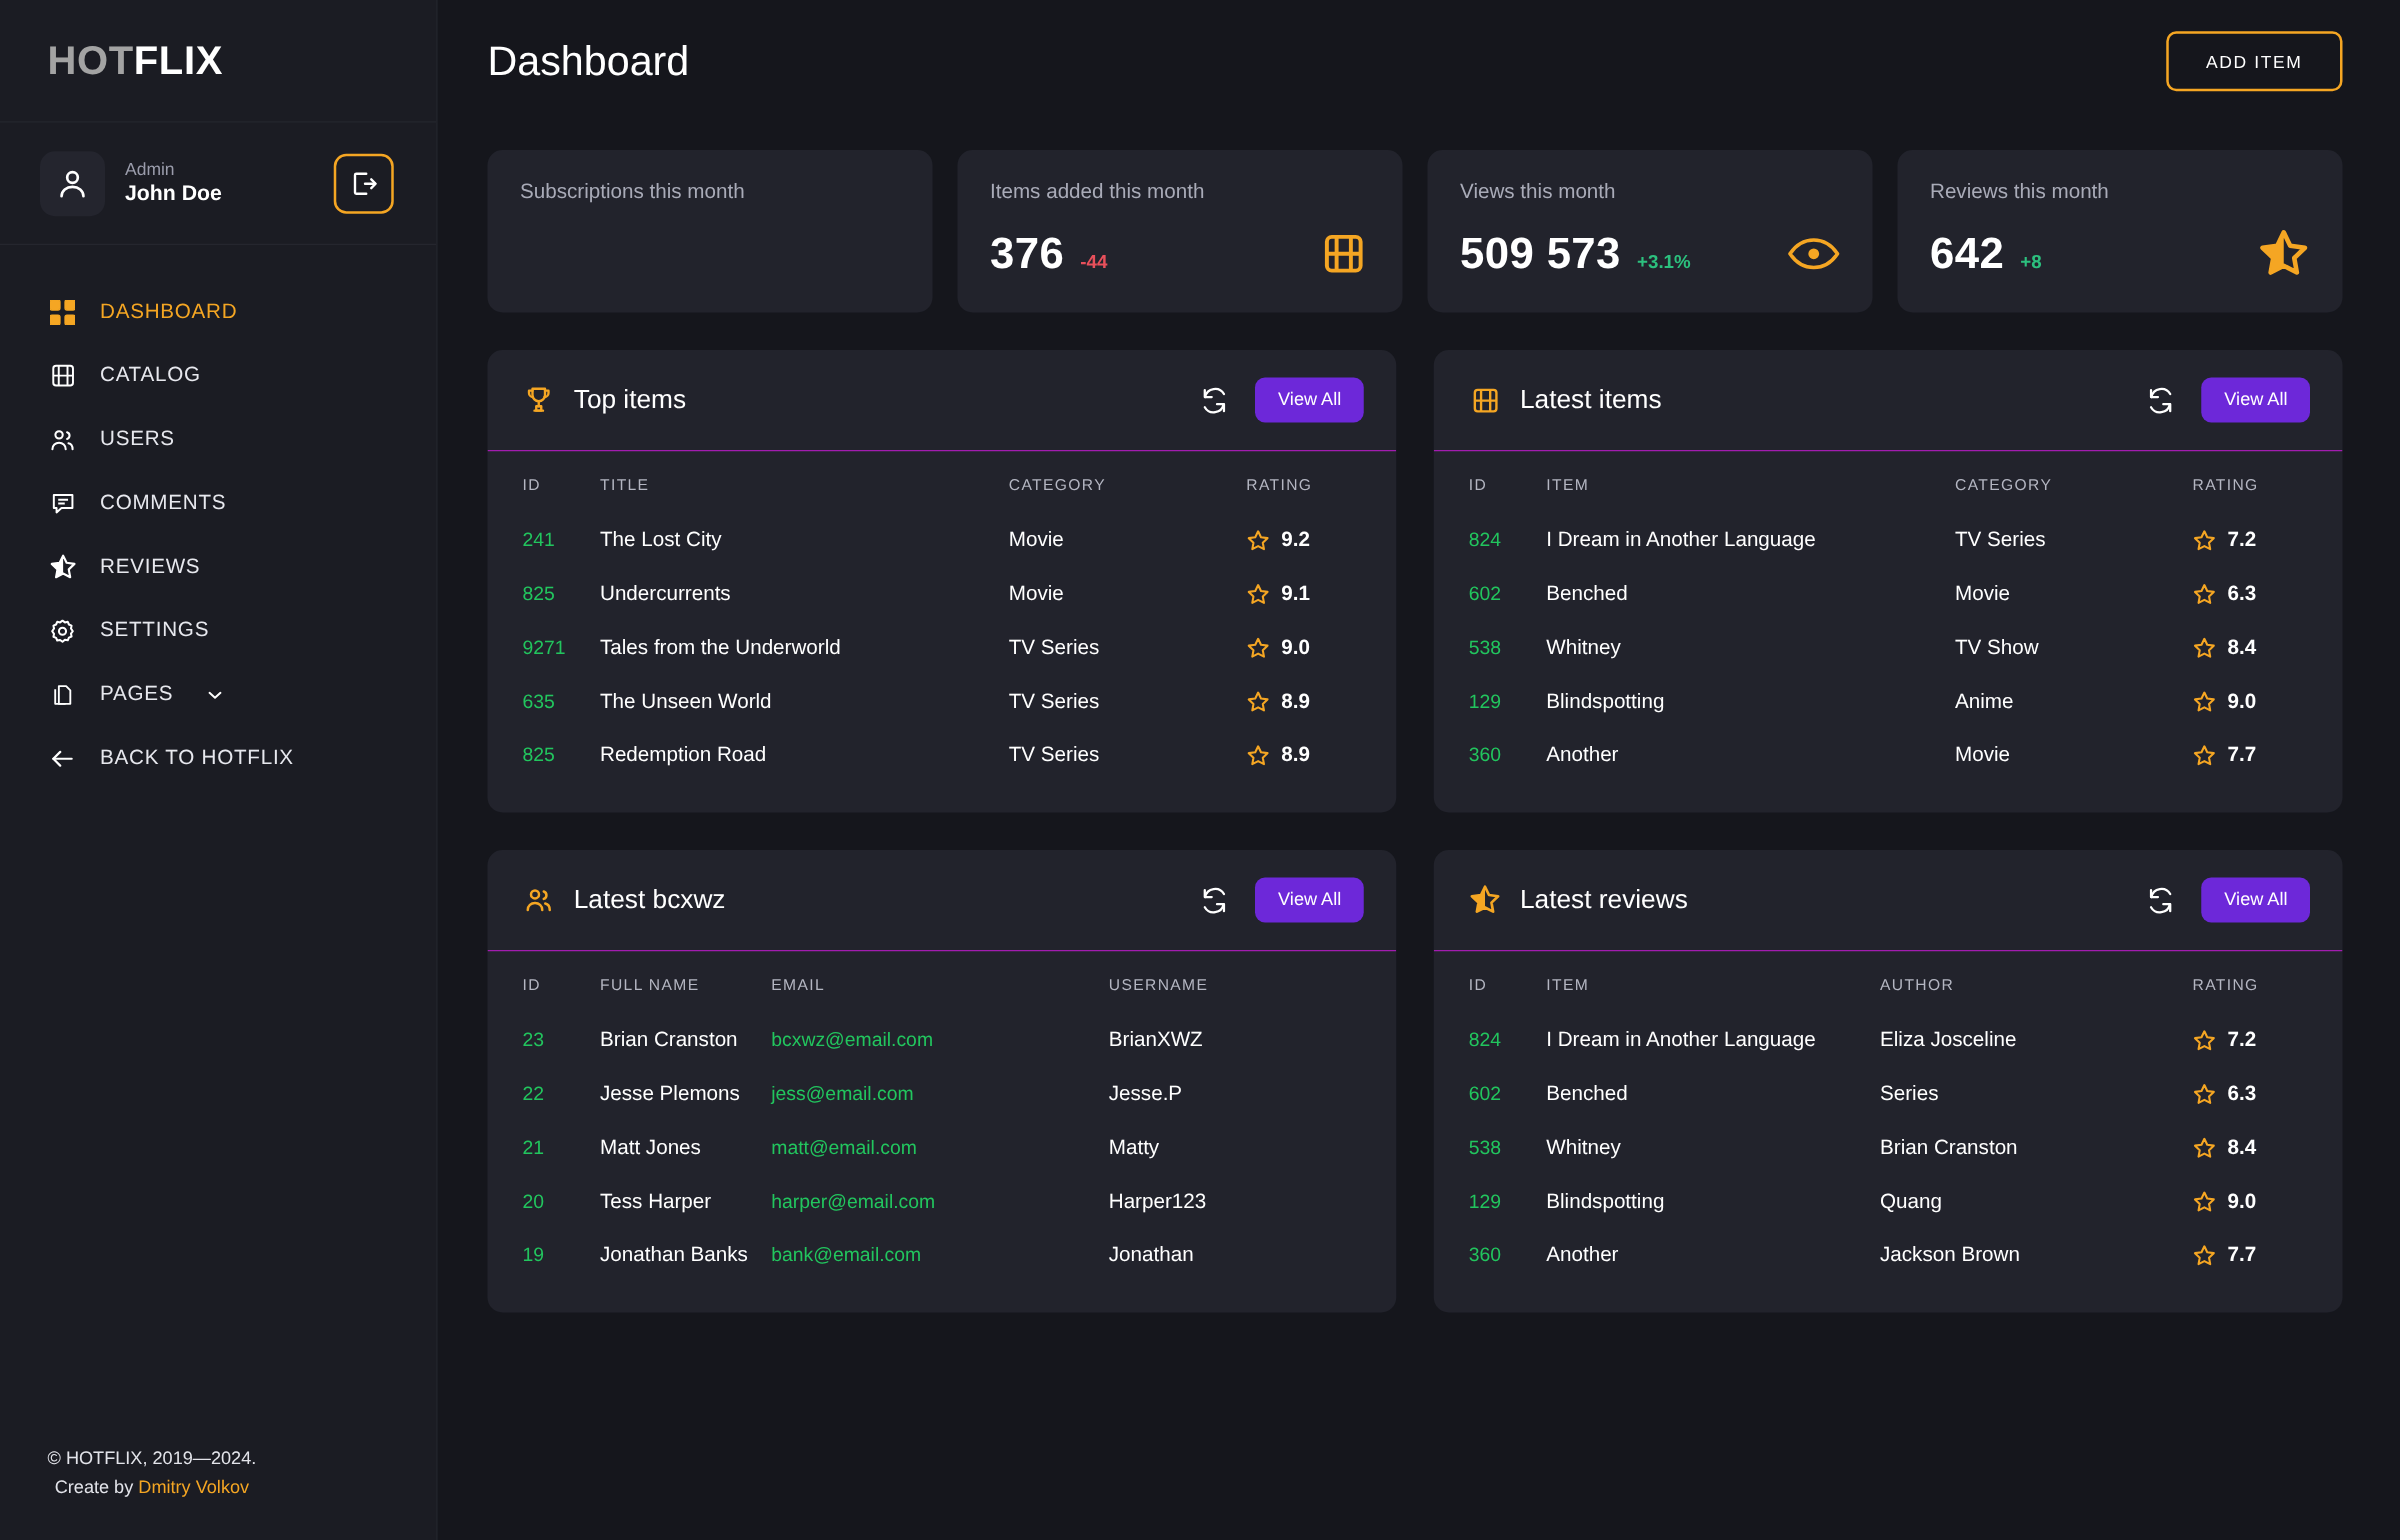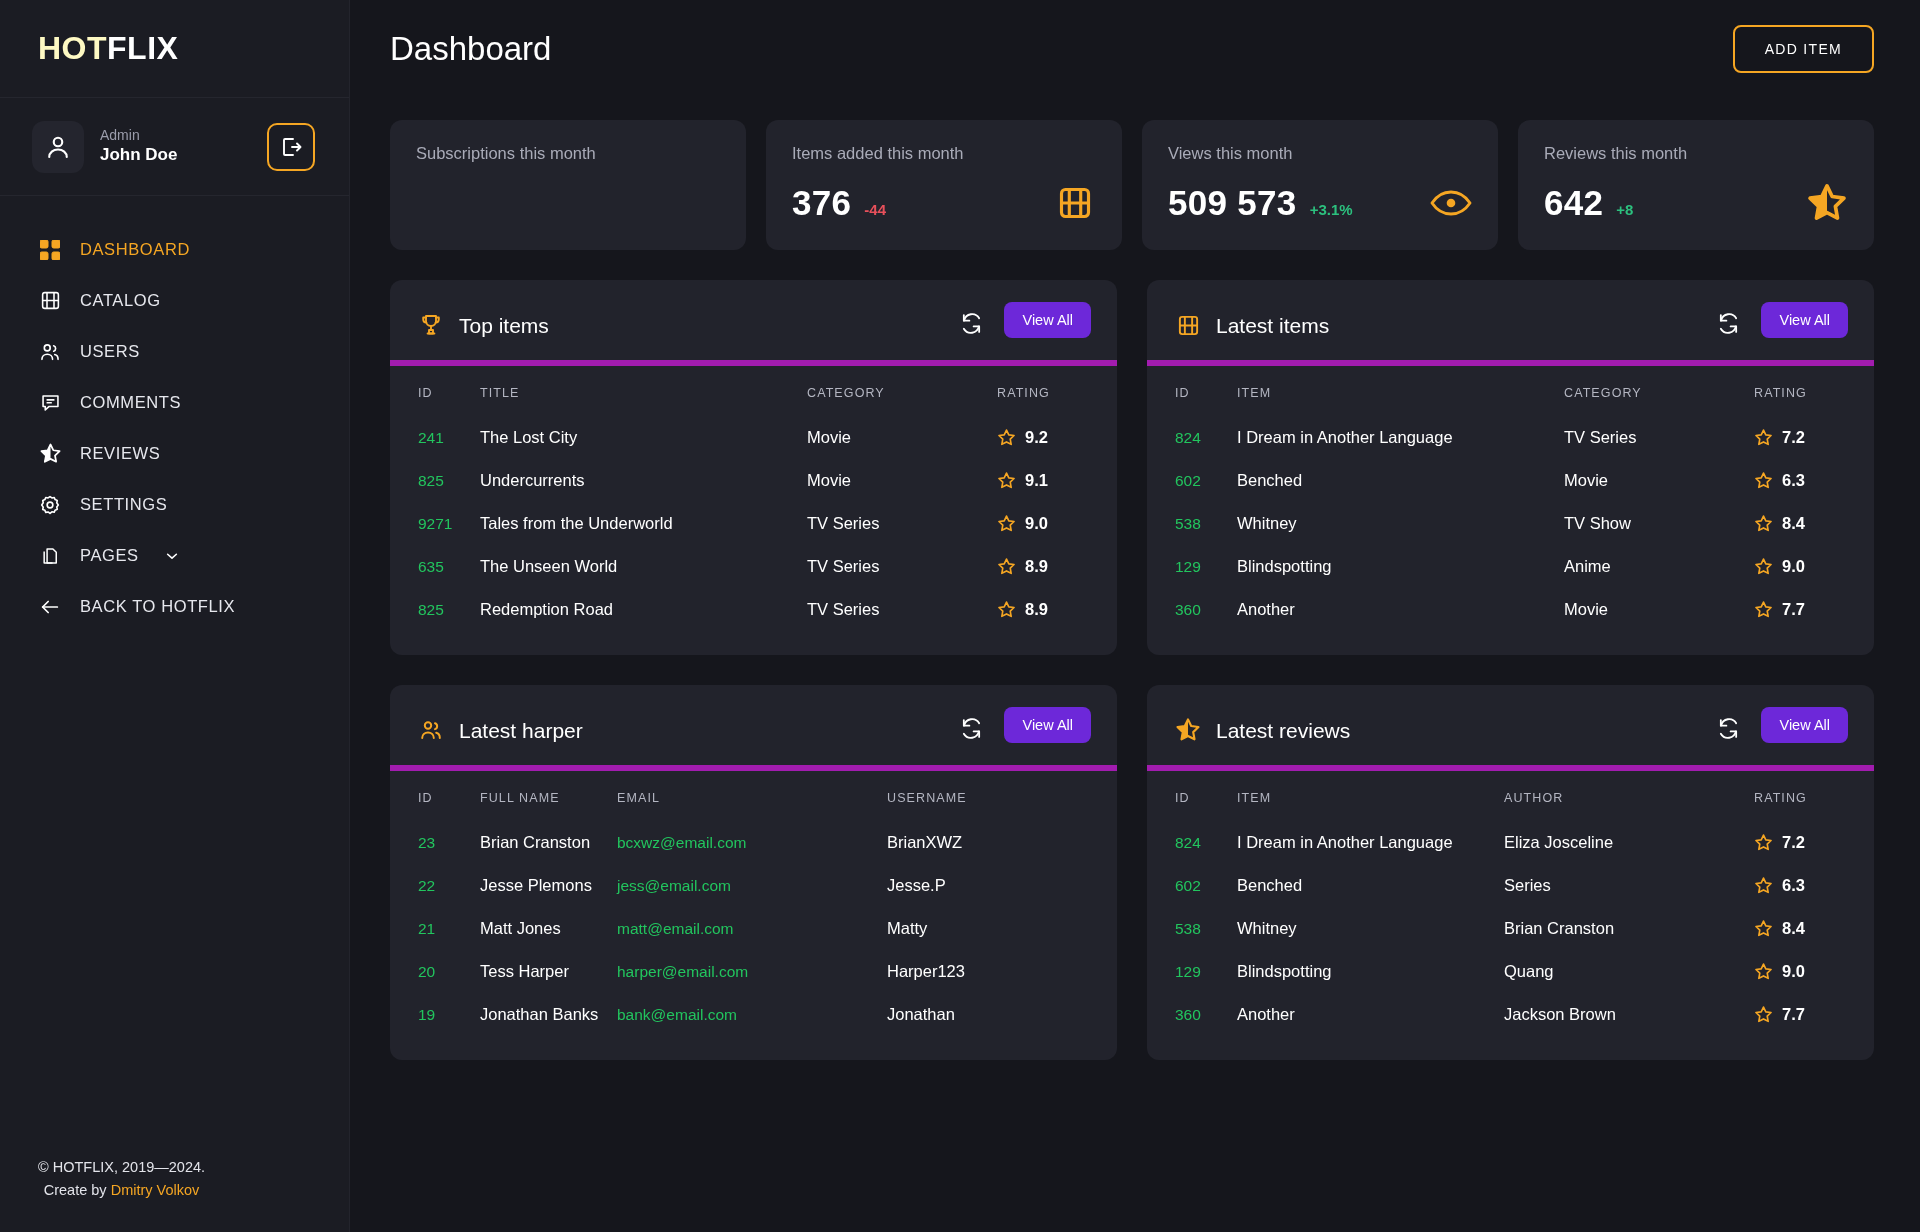--- a/index.html
+++ b/index.html
@@ -18,21 +18,21 @@
     border-right: 1px solid #23242c;
     display: flex; flex-direction: column;
     position: relative;
   }
   .logo-wrap {
     height: 98px; display: flex; align-items: center;
     padding-left: 38px;
     border-bottom: 1px solid #25262e;
   }
   .logo { font-size: 32px; font-weight: 700; letter-spacing: .5px; }
-  .logo .hot { color: #fef9c3; }
+  .logo .hot { color: #a3a3a3; }
   .logo .flix { color: #ffffff; }
 
   .user-row {
     height: 98px; display: flex; align-items: center;
     padding: 0 34px 0 32px; gap: 16px;
     border-bottom: 1px solid #25262e;
   }
   .avatar {
     width: 52px; height: 52px; border-radius: 12px;
     background: #24252e; display: flex; align-items: center; justify-content: center;
@@ -98,22 +98,22 @@
   .stat-delta.up { color: #2cc07e; }
   .stat-delta.down { color: #e8505b; }
   .stat-icon { display: flex; align-items: center; justify-content: center; width: 42px; height: 42px; }
 
   .panels {
     display: grid; grid-template-columns: 1fr 1fr; gap: 30px;
     padding: 30px 46px 0 40px;
   }
   .panel { background: #22232c; border-radius: 12px; overflow: hidden; }
   .panel-head {
-    display: flex; align-items: flex-end; padding: 22px 26px 22px 28px;
-    border-bottom: 6px solid #a21caf;
+    display: flex; align-items: center; padding: 22px 26px 22px 28px;
+    border-bottom: 1px solid #a21caf;
   }
   .panel-head .pico { display: flex; align-items: center; justify-content: center; width: 26px; height: 26px; margin-right: 15px; }
   .panel-title { font-size: 21px; color: #ffffff; flex: 1; }
   .refresh-btn { width: 30px; height: 30px; display: flex; align-items: center; justify-content: center; cursor: pointer; margin-right: 18px; }
   .viewall-btn {
     background: #6d28d9; color: #ffffff; border: none; border-radius: 8px;
     font-size: 14.5px; font-family: inherit; padding: 10px 18px; cursor: pointer;
   }
   table { width: 100%; border-collapse: collapse; table-layout: fixed; }
   thead th {
@@ -546,21 +546,21 @@
       <div class="panel">
         <div class="panel-head">
           <span class="pico">
             <svg width="24" height="24" viewBox="0 0 24 24" fill="none" stroke="#f5a623" stroke-width="2" stroke-linecap="round">
               <circle cx="9" cy="7.5" r="3.2"></circle>
               <path d="M3.2 20c0-3.3 2.6-5.6 5.8-5.6s5.8 2.3 5.8 5.6"></path>
               <path d="M16 5.2a3.1 3.1 0 0 1 0 5.9"></path>
               <path d="M17.2 14.8c2.2.5 3.6 2.5 3.6 5.2"></path>
             </svg>
           </span>
-          <div class="panel-title">Latest harper</div>
+          <div class="panel-title">Latest bcxwz</div>
           <div class="refresh-btn">
             <svg width="23" height="23" viewBox="0 0 24 24" fill="none" stroke="#ffffff" stroke-width="1.9" stroke-linecap="round" stroke-linejoin="round">
               <path d="M20 6.5A8.5 8.5 0 0 0 4.3 9"></path>
                 <path d="M4 3.2V9h5.8"></path>
               <path d="M4 17.5A8.5 8.5 0 0 0 19.7 15"></path>
                 <path d="M20 20.8V15h-5.8"></path>
             </svg>
           </div>
           <button class="viewall-btn">View All</button>
         </div>

